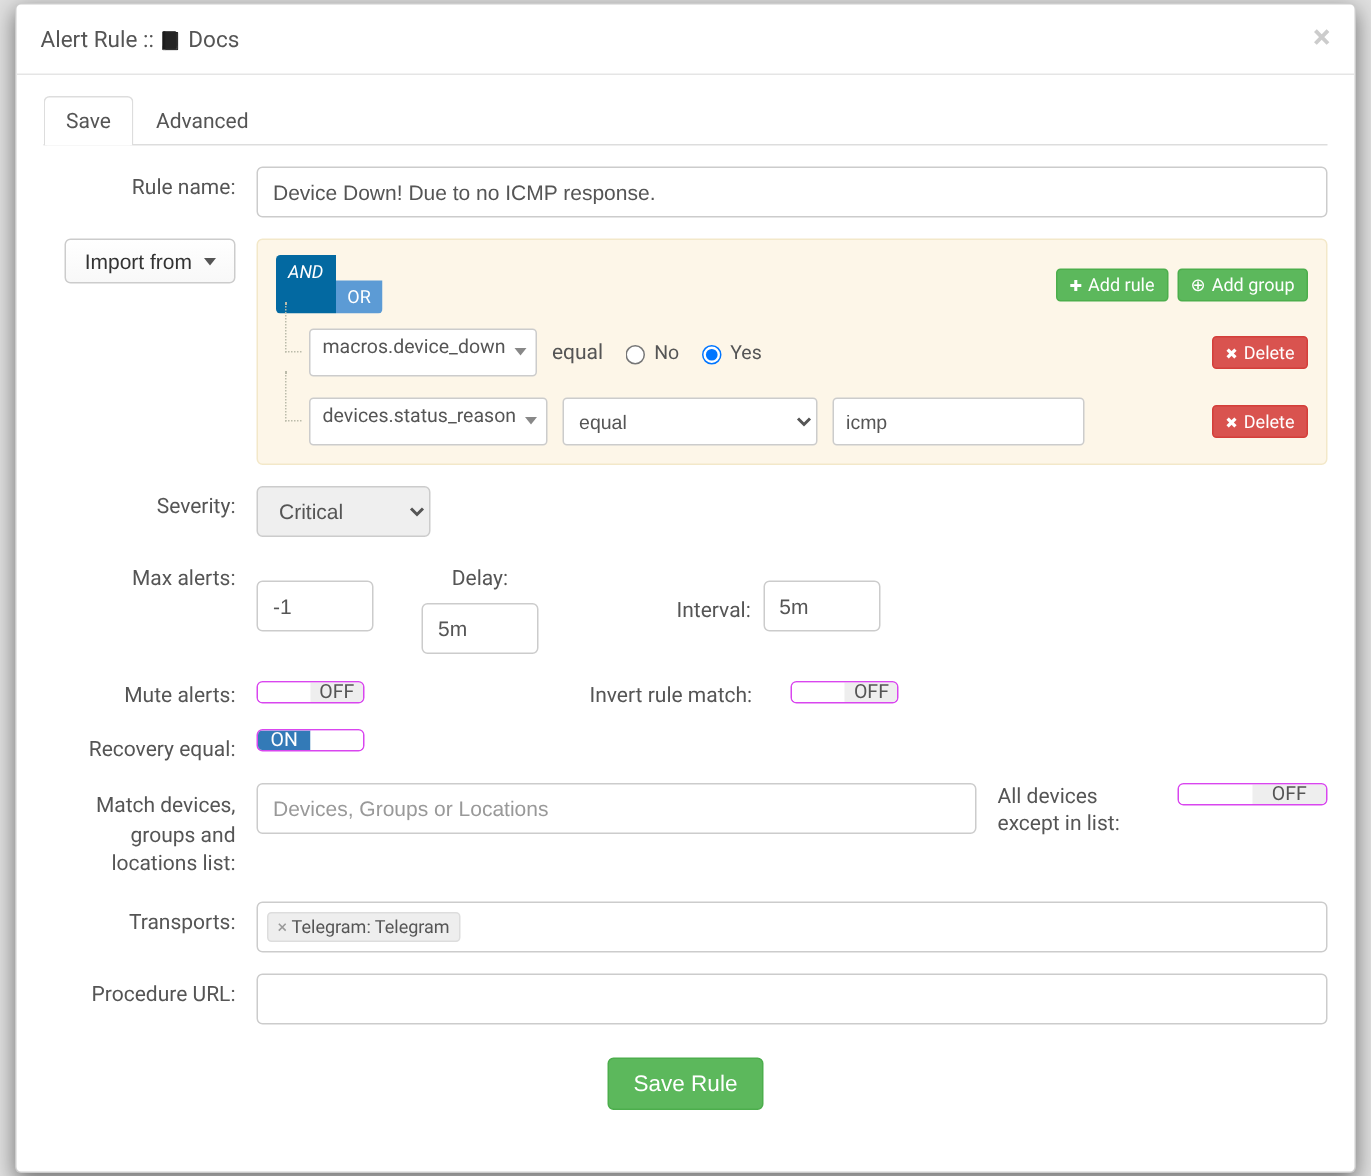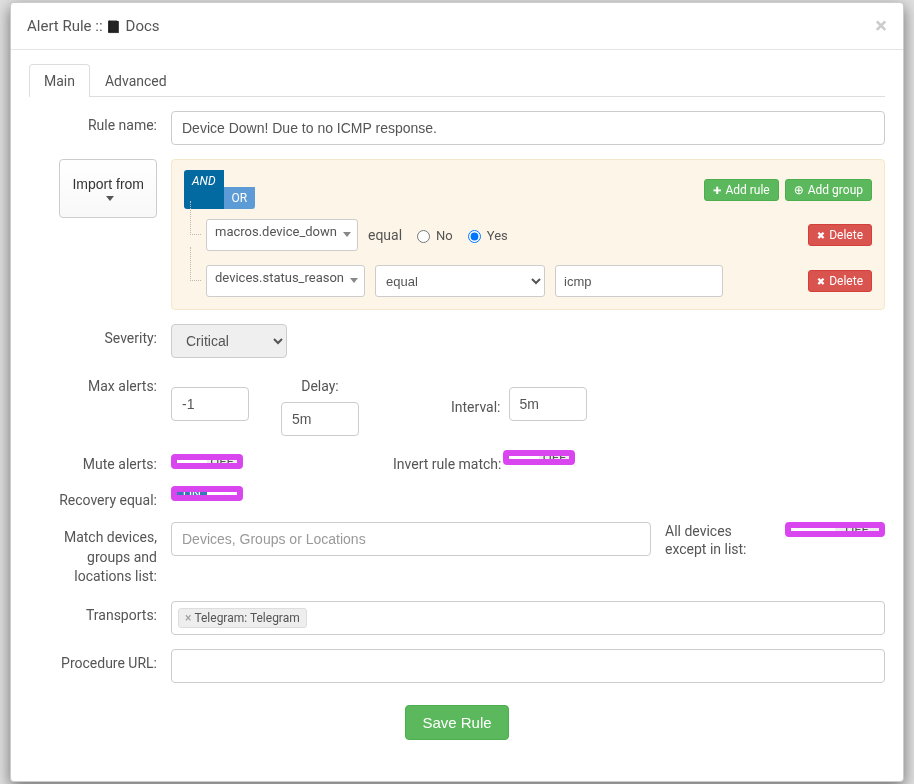--- a/index.html
+++ b/index.html
@@ -105,28 +105,27 @@
   flex: 0 0 142px;
   display: flex;
   justify-content: flex-end;
   padding-right: 14px;
   align-items:flex-start;
 }
 .btn {
   display: inline-flex;
   align-items: center;
   gap: 4px;
-  padding: 16px 12px;
+  padding: 6px 12px;
   border: 1px solid #ccc;
   border-radius: 4px;
   background: linear-gradient(#fff,#f8f8f8);
   cursor: pointer;
   font-size: 14px;
   color: #333;
-  flex-direction: column;
 }
 .builder {
   flex: 1;
   background: #fdf6e8;
   border: 1px solid #f3e8c9;
   border-radius: 4px;
   padding: 10px 12px 12px;
 }
 .builder-head {
   display: flex;
@@ -197,21 +196,21 @@
 }
 input.rule-val {
   height:32px;border:1px solid #ccc;border-radius:3px;padding:4px 8px;font-size:13px;color:#555;
 }
 .radio-lbl { font-size:13px; color:#555; display:inline-flex; align-items:center; gap:3px; }
 .delete-cell { margin-left:auto; }
 .inline-label { color:#555; padding-top:6px; }
 .toggle {
   width: 72px;
   height: 15px;
-  border:6px solid #d946ef;
+  border:1px solid #d946ef;
   border-radius:4px;
   display:flex;
   overflow:hidden;
   font-size:13px;
 }
 .toggle .half { flex:1; display:flex; align-items:center; justify-content:center; }
 .toggle .off-on { background:#eee; color:#555; }
 .toggle .blank { background:#fff; }
 .toggle.on .half.first { background:#337ab7; color:#fff; }
 .toggle.on .half.second { background:#fff; }
@@ -258,21 +257,21 @@
         <span>Alert Rule :: </span>
         <span class="icon-book"></span>
         <a href="#" style="color:#555;text-decoration:none">Docs</a>
       </div>
       <span class="close-x">×</span>
     </div>
 
     <div class="modal-body">
 
       <div class="tabs">
-        <div class="tab active">Main</div>
+        <div class="tab active">Save</div>
         <div class="tab">Advanced</div>
       </div>
 
       <div class="form-row">
         <label class="col-label">Rule name:</label>
         <div class="col-field">
           <input class="form-control full" value="Device Down! Due to no ICMP response." style="">
         </div>
       </div>
 
@@ -366,21 +365,21 @@
         </div>
       </div>
 
       <div class="form-row">
         <label class="col-label">Mute alerts:</label>
         <div class="col-field" style="gap:30px;">
           <div class="toggle right-off">
             <div class="half first blank"></div>
             <div class="half second off-on">OFF</div>
           </div>
-          <div style="display:flex;gap:2px;margin-left:120px;">
+          <div style="display:flex;align-items:center;gap:26px;margin-left:120px;">
             <span class="inline-label">Invert rule match:</span>
             <div class="toggle right-off">
               <div class="half first blank"></div>
               <div class="half second off-on">OFF</div>
             </div>
           </div>
         </div>
       </div>
 
       <div class="form-row">

